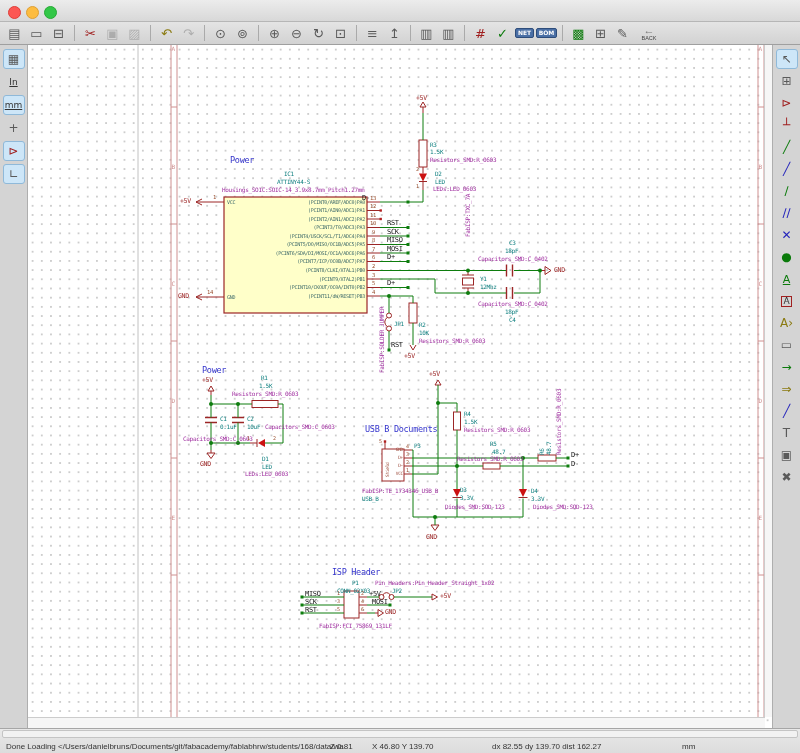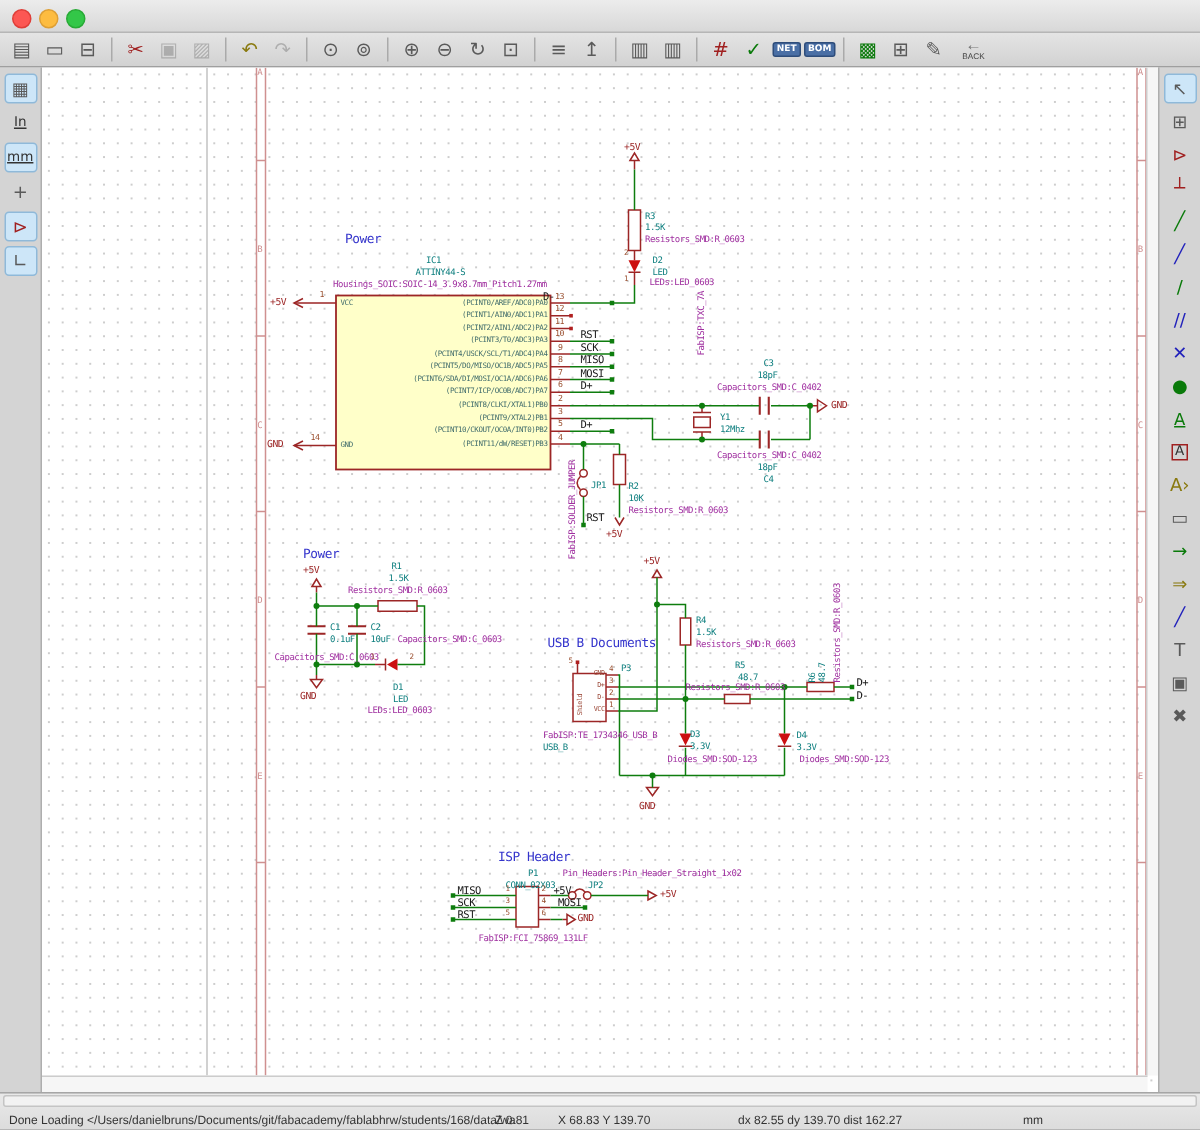--- a/index.html
+++ b/index.html
@@ -532,17 +532,17 @@
       <button class="vb">
           <span class="g">✖</span>
         </button>
     </div>
   </div>
 
   <div class="status">
     <div class="inset"></div>
     <span style="left:6px">Done Loading &lt;/Users/danielbruns/Documents/git/fabacademy/fablabhrw/students/168/data/wa</span>
     <span style="left:330px">Z 0.81</span>
-    <span style="left:372px">X 68.83 Y 139.70</span>
+    <span style="left:372px">X 46.80 Y 139.70</span>
     <span style="left:492px">dx 82.55 dy 139.70 dist 162.27</span>
     <span style="left:682px">mm</span>
   </div>
 </div>
 
 </body></html>

